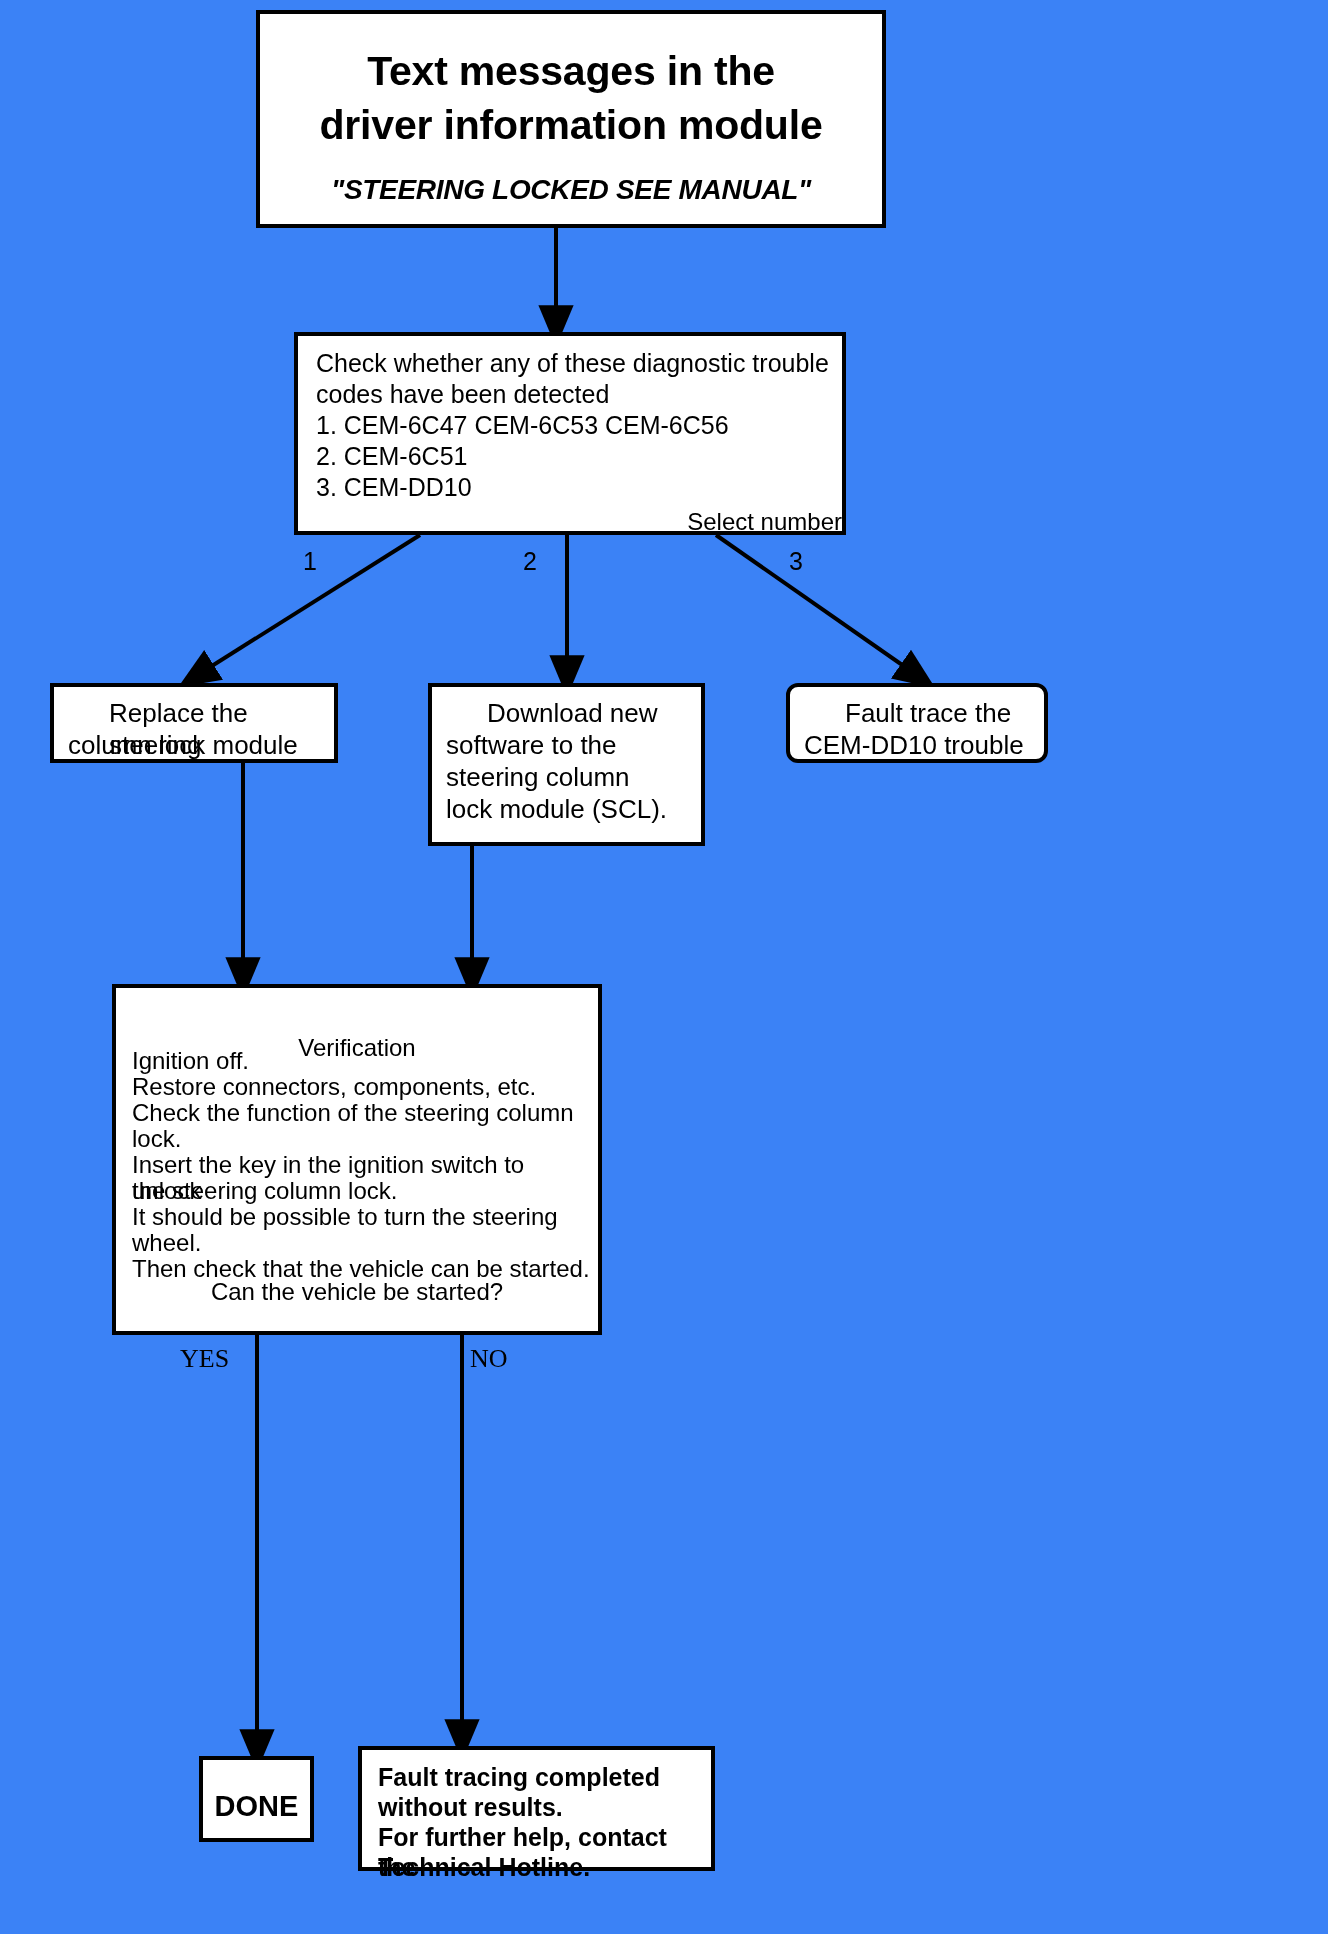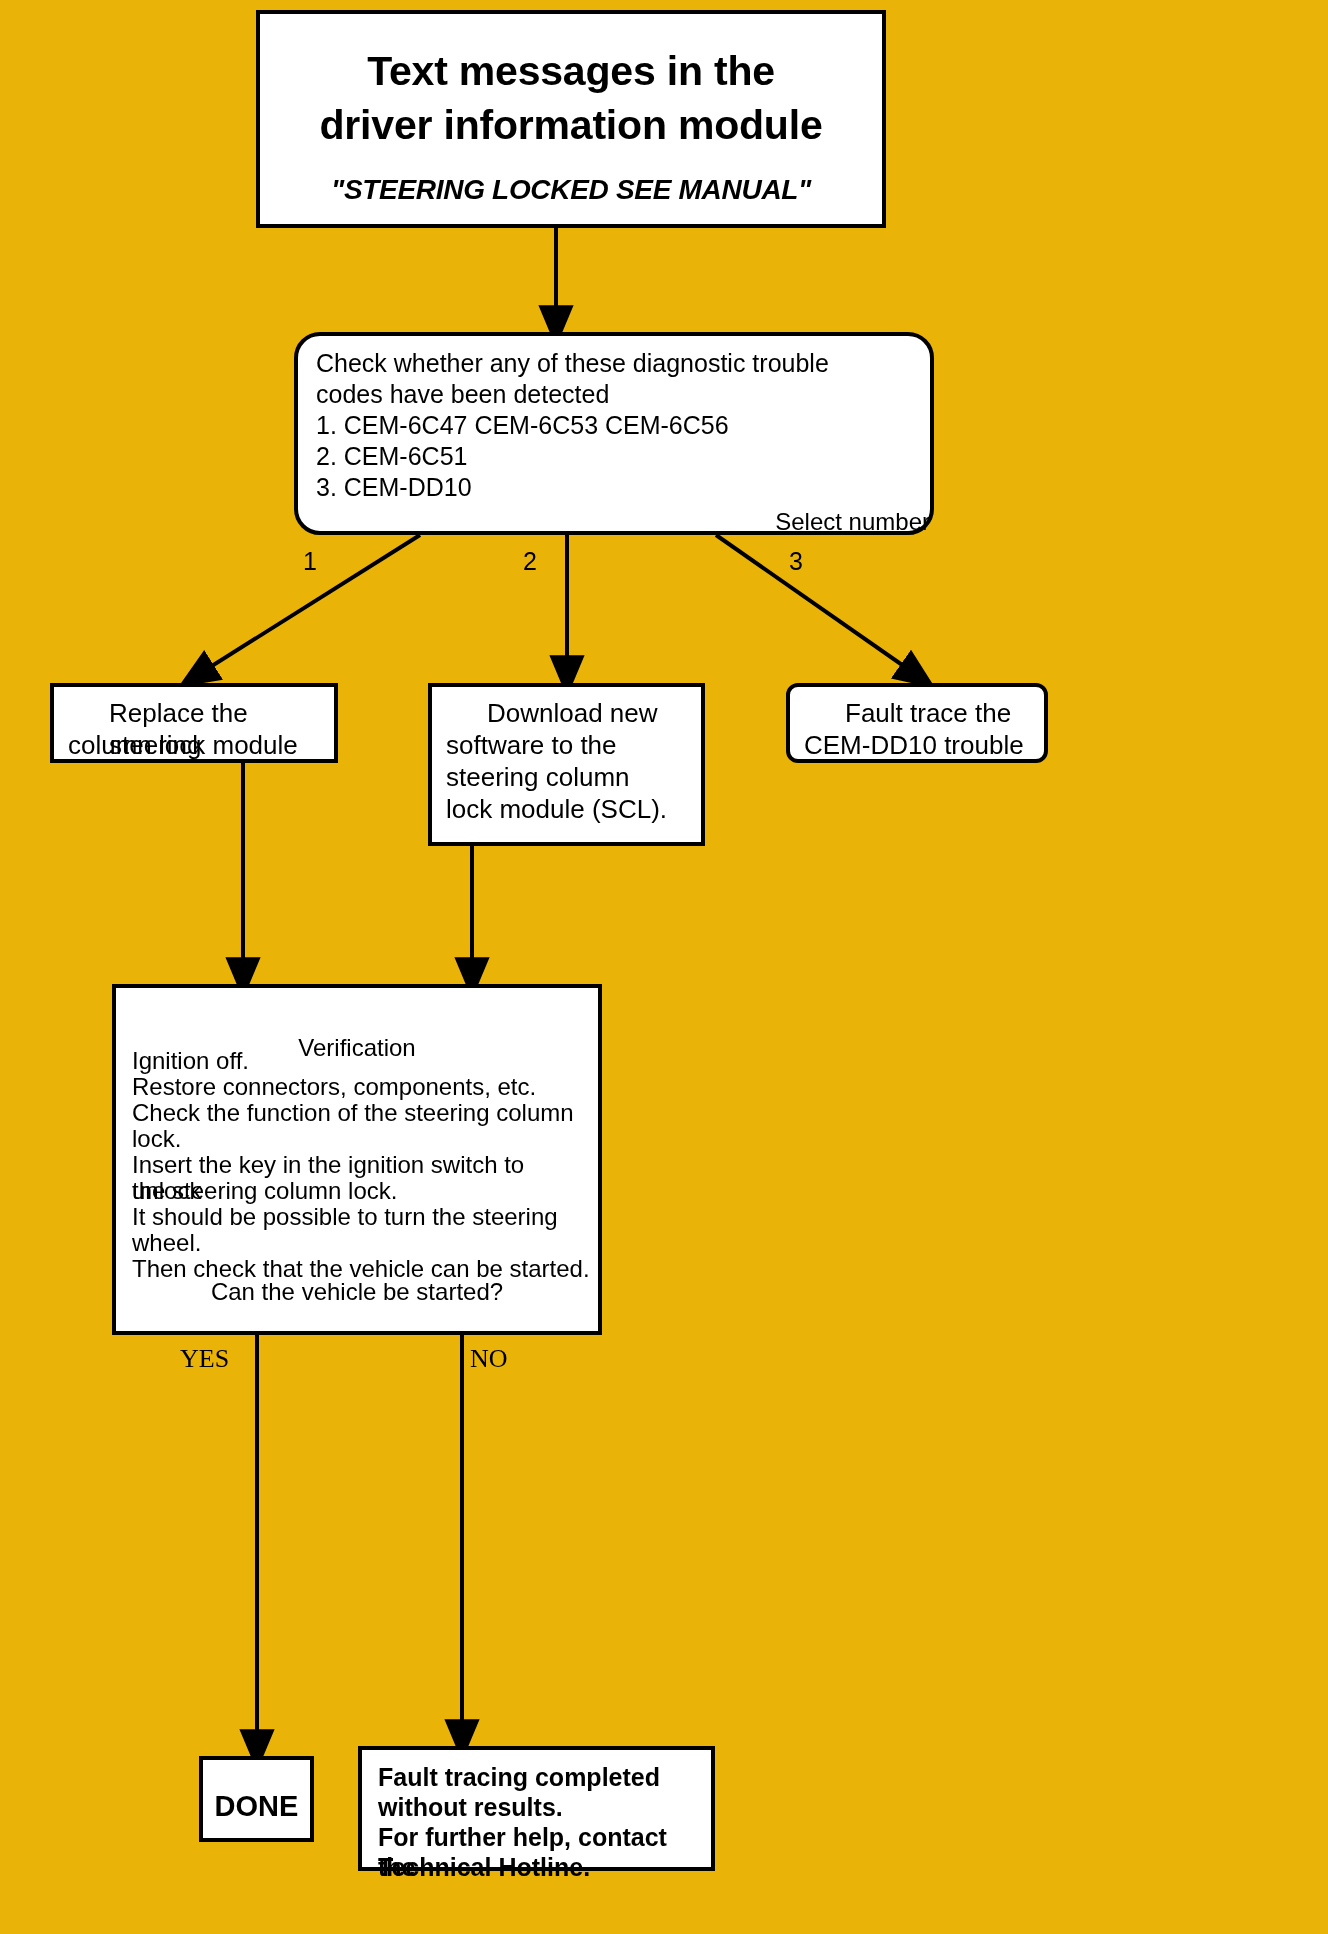--- a/index.html
+++ b/index.html
@@ -5,21 +5,21 @@
 <style>
   html, body {
     margin: 0;
     padding: 0;
     background: #ffffff;
   }
   #canvas {
     position: relative;
     width: 1328px;
     height: 1934px;
-    background: #eab308;
+    background: #3b82f6;
     font-family: "Liberation Sans", sans-serif;
     color: #000000;
     overflow: hidden;
   }
   .box {
     position: absolute;
     box-sizing: border-box;
     border: 4px solid #000;
     background: #fff;
   }
@@ -36,21 +36,21 @@
   #title-line2 { top: 86px; }
   #subtitle {
     position: absolute; left: 0; width: 100%;
     text-align: center;
     top: 160px;
     font-size: 28px; font-weight: bold; font-style: italic;
     letter-spacing: -0.3px;
   }
 
   
-  #codes-box { left: 294px; top: 332px; width: 640px; height: 203px; border-radius: 26px; }
+  #codes-box { left: 294px; top: 332px; width: 552px; height: 203px; }
   .codes-line {
     position: absolute; left: 18px;
     font-size: 25px; line-height: 31px;
   }
   #codes-l0 { top: 12px; }
   #codes-l1 { top: 43px; }
   #codes-l2 { top: 74px; }
   #codes-l3 { top: 105px; }
   #codes-l4 { top: 136px; }
   #select-number {

